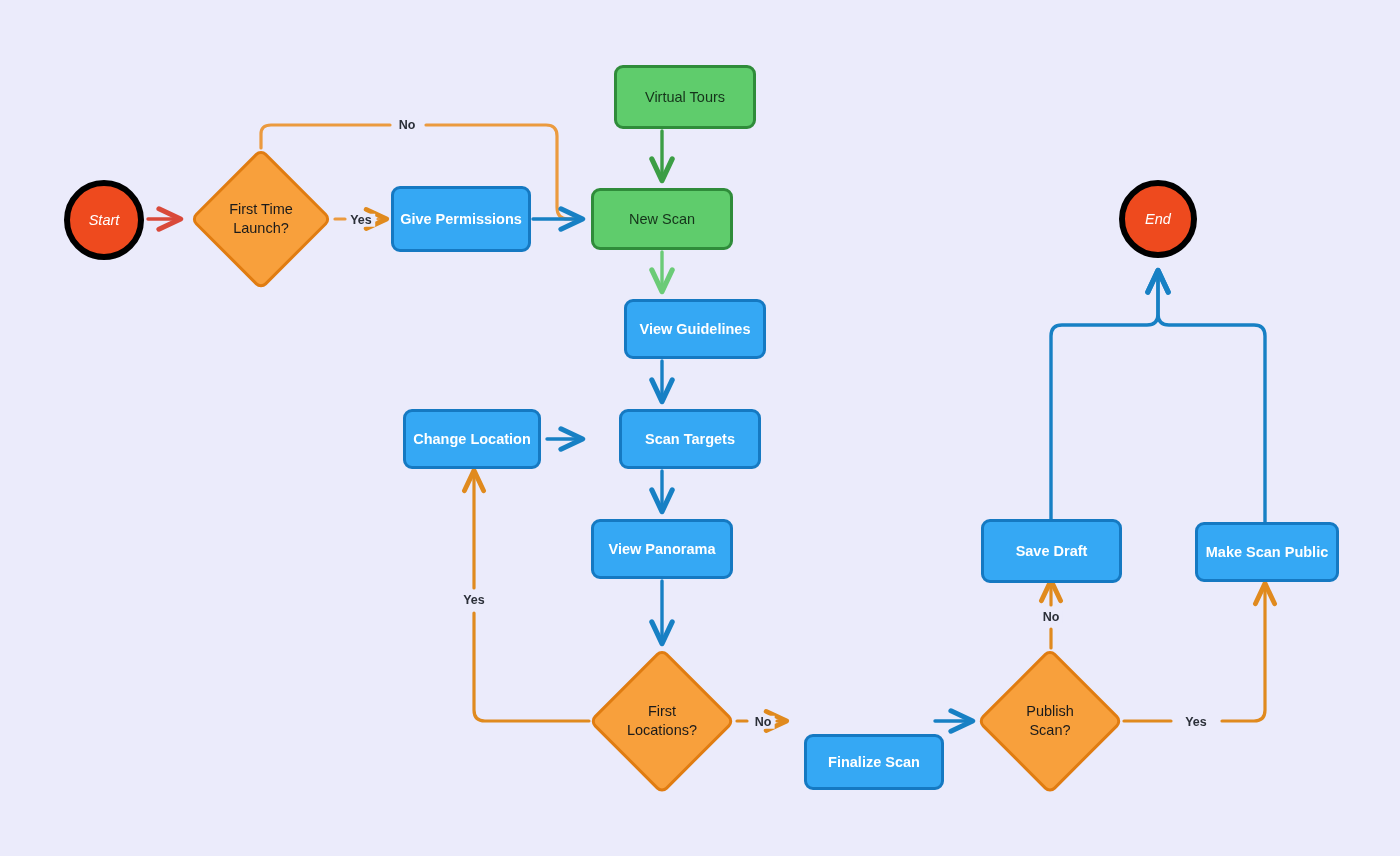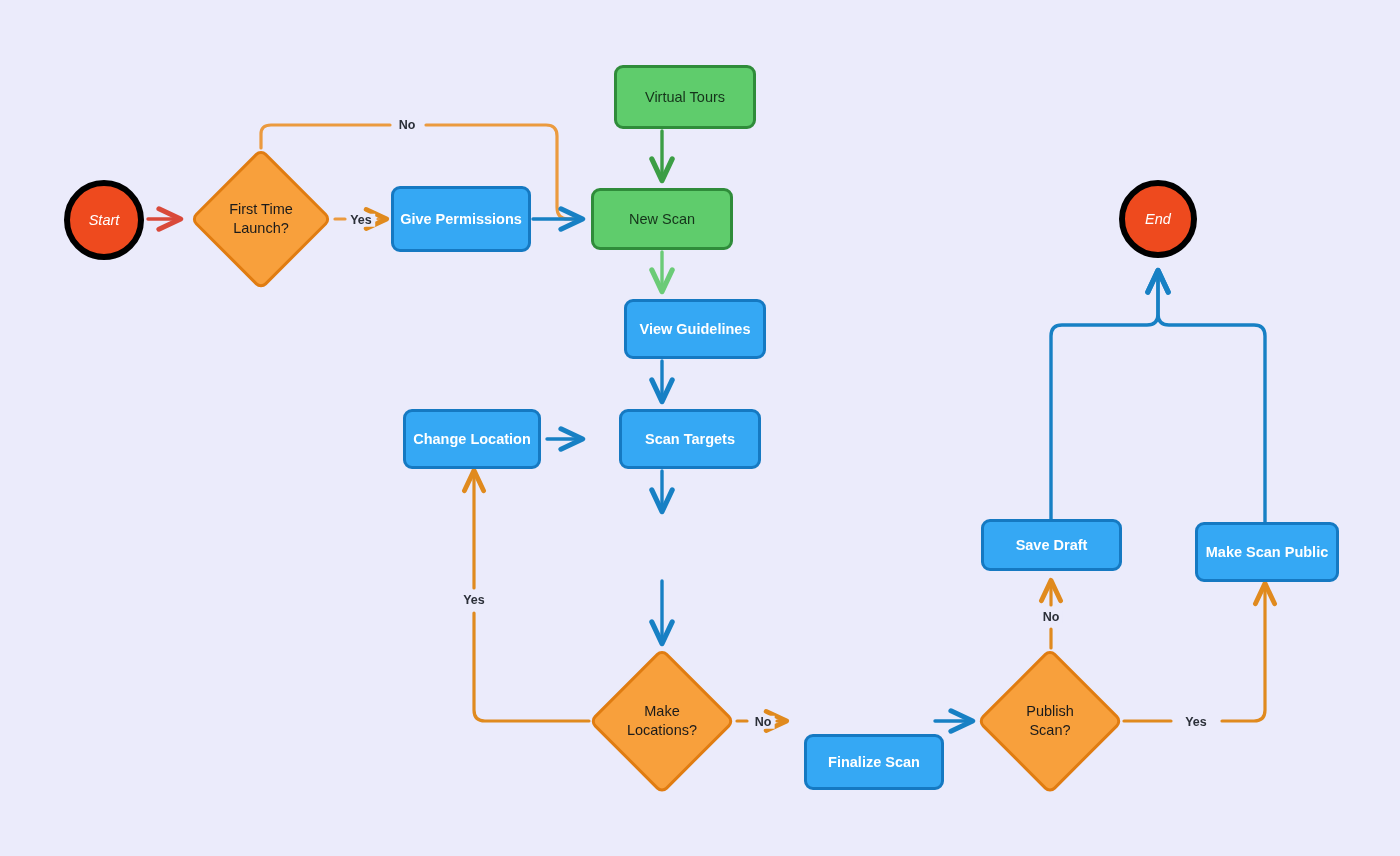--- a/index.html
+++ b/index.html
@@ -208,38 +208,41 @@
   </div>
 
   <div class="node node-box blue" style="left:403px; top:409px; width:138px; height:60px;">
     <span>Change Location</span>
   </div>
 
   <div class="node node-box blue" style="left:619px; top:409px; width:142px; height:60px;">
     <span>Scan Targets</span>
   </div>
 
+  <div class="node node-box blue" style="left:591px; top:519px; width:142px; height:60px;">
+    <span>View Panorama</span>
+  </div>
 
   <div class="node node-diamond" style="left:589px; top:648px; width:146px; height:146px;">
     <span class="diamond-shape"></span>
-    <span class="diamond-label" style="white-space:pre-line;">Make
+    <span class="diamond-label" style="white-space:pre-line;">First
 Locations?</span>
   </div>
 
   <div class="node node-box blue" style="left:793px; top:734px; width:140px; height:56px;margin-left:11px;">
     <span>Finalize Scan</span>
   </div>
 
   <div class="node node-diamond" style="left:977px; top:648px; width:146px; height:146px;">
     <span class="diamond-shape"></span>
     <span class="diamond-label" style="white-space:pre-line;">Publish
 Scan?</span>
   </div>
 
-  <div class="node node-box blue" style="left:981px; top:519px; width:141px; height:52px;">
+  <div class="node node-box blue" style="left:981px; top:519px; width:141px; height:64px;">
     <span>Save Draft</span>
   </div>
 
   <div class="node node-box blue" style="left:1195px; top:522px; width:144px; height:60px;">
     <span>Make Scan Public</span>
   </div>
 
   <div class="node node-circle" style="left:1119px; top:180px; width:78px; height:78px;">
     <span>End</span>
   </div>

